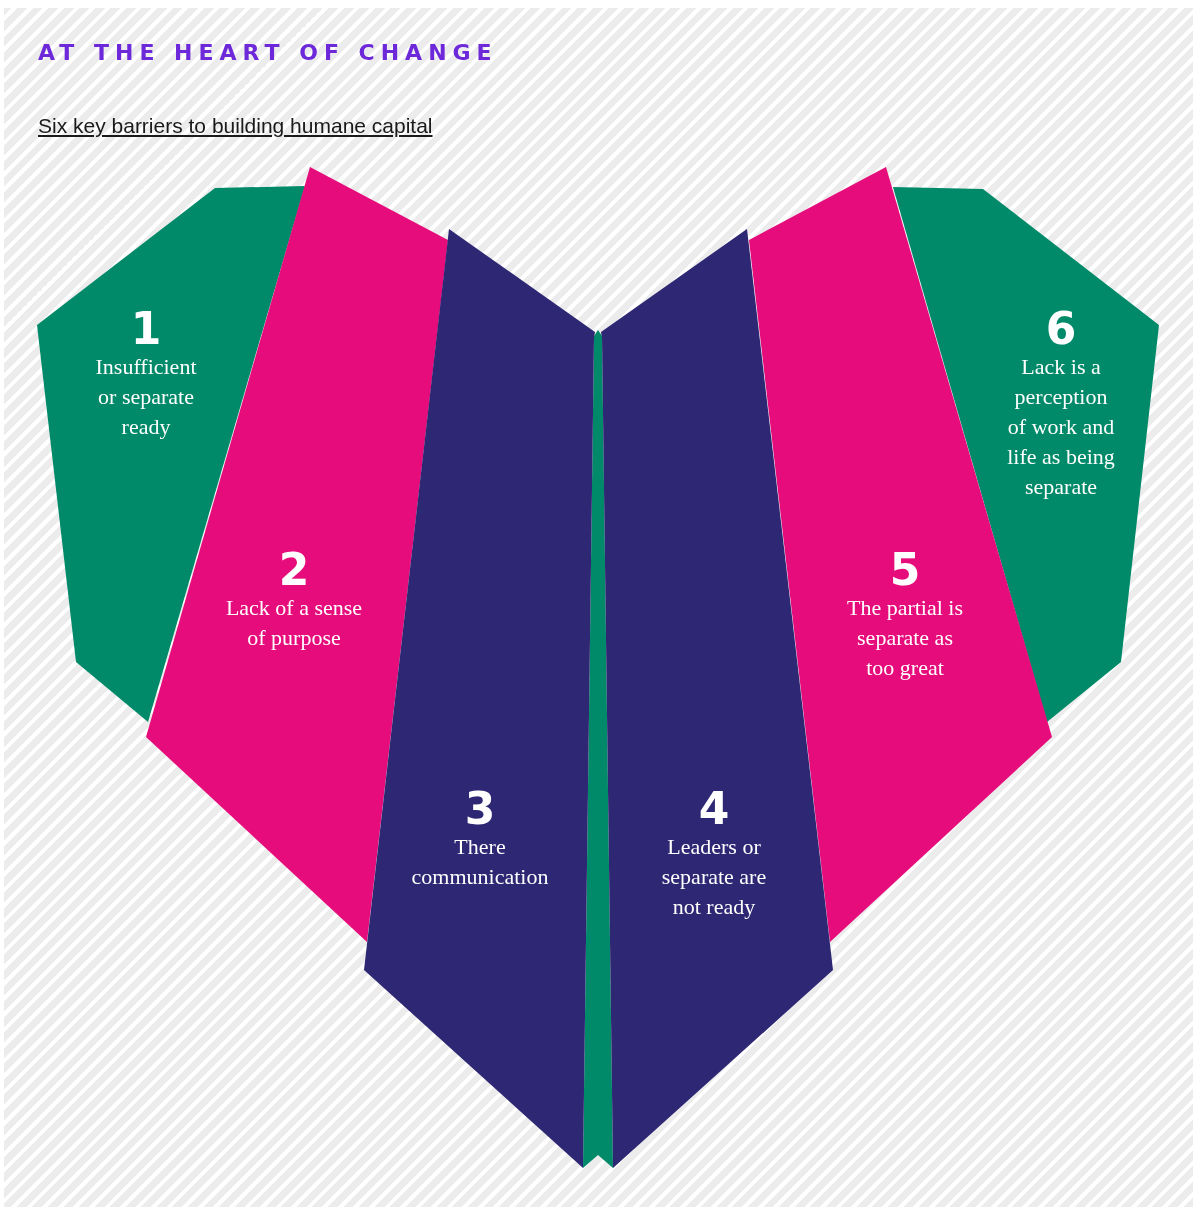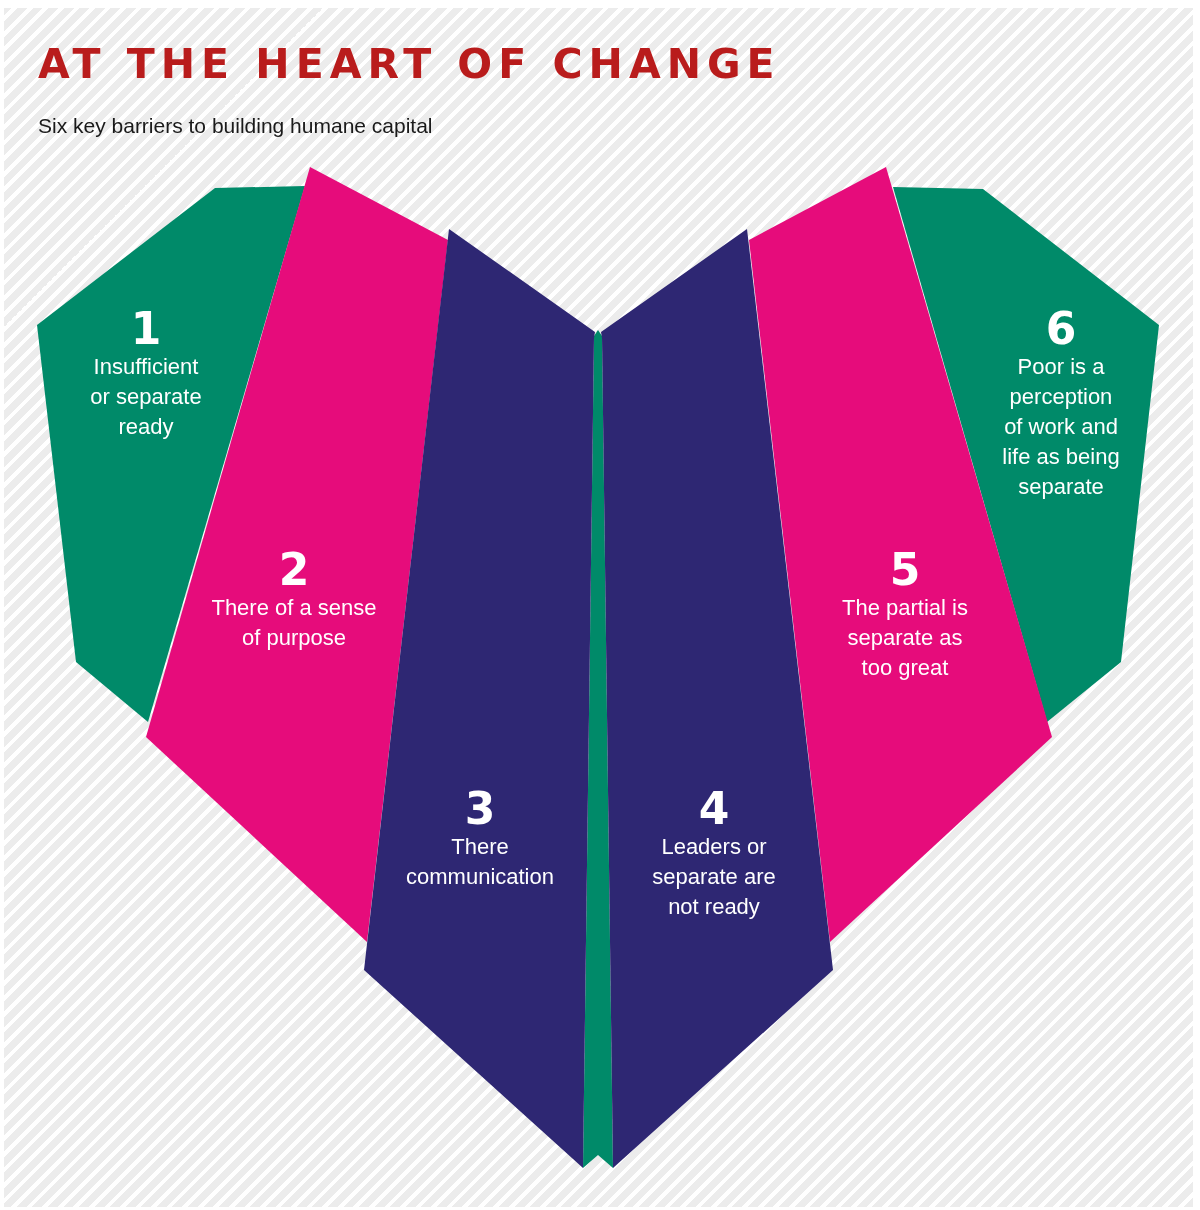--- a/index.html
+++ b/index.html
@@ -4,36 +4,36 @@
   <style>
     html, body { margin: 0; padding: 0; background: #ffffff; }
     body { width: 1200px; height: 1210px; position: relative; overflow: hidden; }
     .canvas {
       position: absolute; left: 4px; top: 8px; width: 1189px; height: 1199px;
       background: repeating-linear-gradient(-45deg, #ececec 0px, #ececec 7px, #ffffff 7px, #ffffff 11px);
     }
     .title {
       position: absolute; left: 38px; top: 40px;
       font-family: "DejaVu Sans", sans-serif; font-weight: bold;
-      font-size: 41px; letter-spacing: 6px; color: #b91c1c; white-space: nowrap;
+      font-size: 22px; letter-spacing: 6px; color: #6d28d9; white-space: nowrap;
     }
     .subtitle {
       position: absolute; left: 38px; top: 114px;
-      font-family: "Liberation Sans", sans-serif; font-size: 21px; color: #1a1a1a; white-space: nowrap;
+      font-family: "Liberation Sans", sans-serif; font-size: 21px; color: #1a1a1a; white-space: nowrap; text-decoration: underline;
     }
     svg.heart { position: absolute; left: 0; top: 0; }
     .label {
       position: absolute; transform: translateX(-50%); text-align: center; color: #ffffff;
       font-family: "Liberation Sans", sans-serif; white-space: nowrap;
     }
     .label .num {
       display: block; font-family: "DejaVu Sans", sans-serif; font-weight: bold;
       font-size: 44px; line-height: 46px;
     }
-    .label .line { display: block; font-size: 22px; line-height: 30px; }
+    .label .line { display: block; font-size: 22px; line-height: 30px; font-family: Liberation Serif, serif; }
   </style>
 </head>
 <body>
 
 <div class="canvas"></div>
 
 <div class="title">AT THE HEART OF CHANGE</div>
 <div class="subtitle">Six key barriers to building humane capital</div>
 
 <svg class="heart" width="1200" height="1210" viewBox="0 0 1200 1210">
@@ -55,21 +55,21 @@
 
 <div class="label" style="left:146px; top:306px;">
   <span class="num">1</span>
   <span class="line">Insufficient</span>
   <span class="line">or separate</span>
   <span class="line">ready</span>
 </div>
 
 <div class="label" style="left:294px; top:547px;">
   <span class="num">2</span>
-  <span class="line">There of a sense</span>
+  <span class="line">Lack of a sense</span>
   <span class="line">of purpose</span>
 </div>
 
 <div class="label" style="left:480px; top:786px;">
   <span class="num">3</span>
   <span class="line">There</span>
   <span class="line">communication</span>
 </div>
 
 <div class="label" style="left:714px; top:786px;">
@@ -81,18 +81,18 @@
 
 <div class="label" style="left:905px; top:547px;">
   <span class="num">5</span>
   <span class="line">The partial is</span>
   <span class="line">separate as</span>
   <span class="line">too great</span>
 </div>
 
 <div class="label" style="left:1061px; top:306px;">
   <span class="num">6</span>
-  <span class="line">Poor is a</span>
+  <span class="line">Lack is a</span>
   <span class="line">perception</span>
   <span class="line">of work and</span>
   <span class="line">life as being</span>
   <span class="line">separate</span>
 </div>
 
 </body></html>

